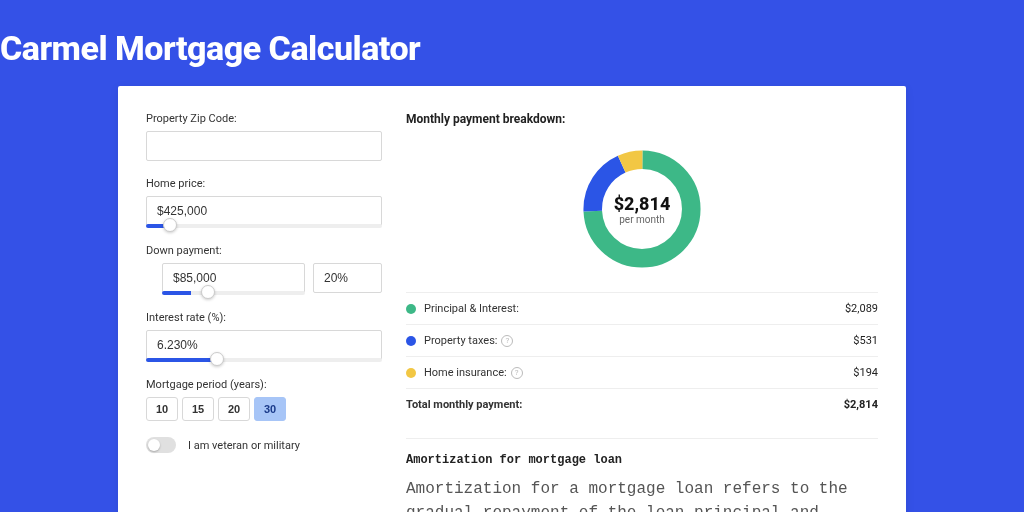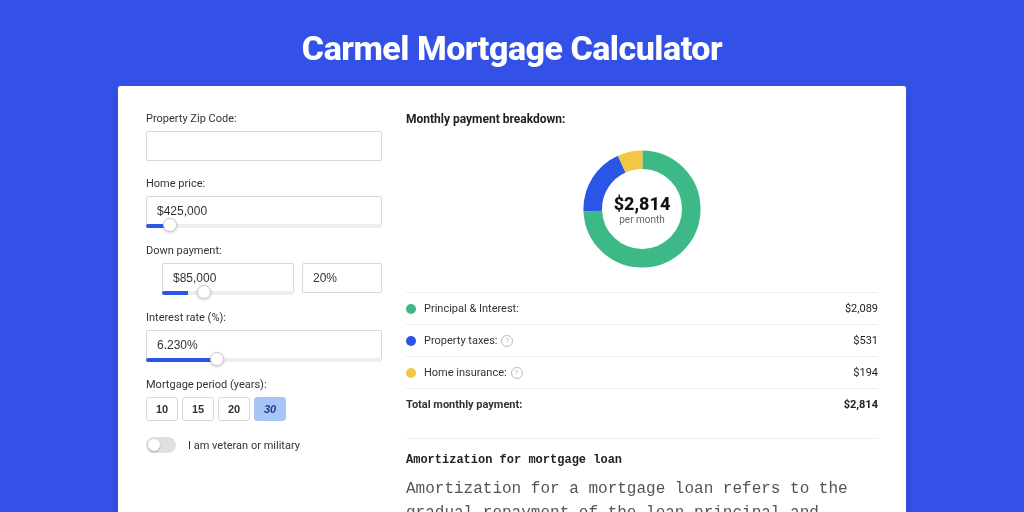--- a/index.html
+++ b/index.html
@@ -4,21 +4,21 @@
 <style>
   * { box-sizing: border-box; margin: 0; padding: 0; }
   body {
     font-family: -apple-system, BlinkMacSystemFont, "Segoe UI", Roboto, Arial, sans-serif;
     background: #3451e7;
     width: 1024px;
     height: 512px;
     overflow: hidden;
   }
   .page-title {
-    text-align: center;
+    text-align: left;
     color: #fff;
     font-size: 34px;
     font-weight: 800;
     padding: 28px 0 18px;
     letter-spacing: -0.5px;
   }
   .card {
     width: 788px;
     margin: 0 auto;
     background: #fff;
@@ -59,33 +59,33 @@
     width: 14px; height: 14px;
     background: #fff;
     border: 1px solid #ccc;
     border-radius: 50%;
     box-shadow: 0 1px 3px rgba(0,0,0,.2);
     transform: translateX(-50%);
     cursor: grab;
   }
   .row-2 { display: flex; gap: 8px; margin-left: 16px; }
   .row-2 > .col-a { flex: 1; position: relative; }
-  .row-2 > .col-b { width: 80px; }
+  .row-2 > .col-b { width: 69px; }
   .seg { display: flex; gap: 4px; margin-top: 0; }
   .seg-btn {
     width: 32px; height: 24px;
     border: 1px solid #d8d8d8;
     border-radius: 3px;
     background: #fff;
     font-size: 11px;
     font-weight: 600;
     color: #333;
     cursor: pointer;
   }
-  .seg-btn.active { background: #a7c5f7; border-color: #a7c5f7; color: #1a3a8a; font-style: italic; }
+  .seg-btn.active { background: #a7c5f7; border-color: #a7c5f7; color: #1a3a8a; }
 
   .toggle-row { display: flex; align-items: center; gap: 12px; margin-top: 10px; }
   .toggle {
     width: 30px; height: 16px;
     background: #e0e0e0;
     border-radius: 8px;
     position: relative;
     cursor: pointer;
   }
   .toggle::after {

